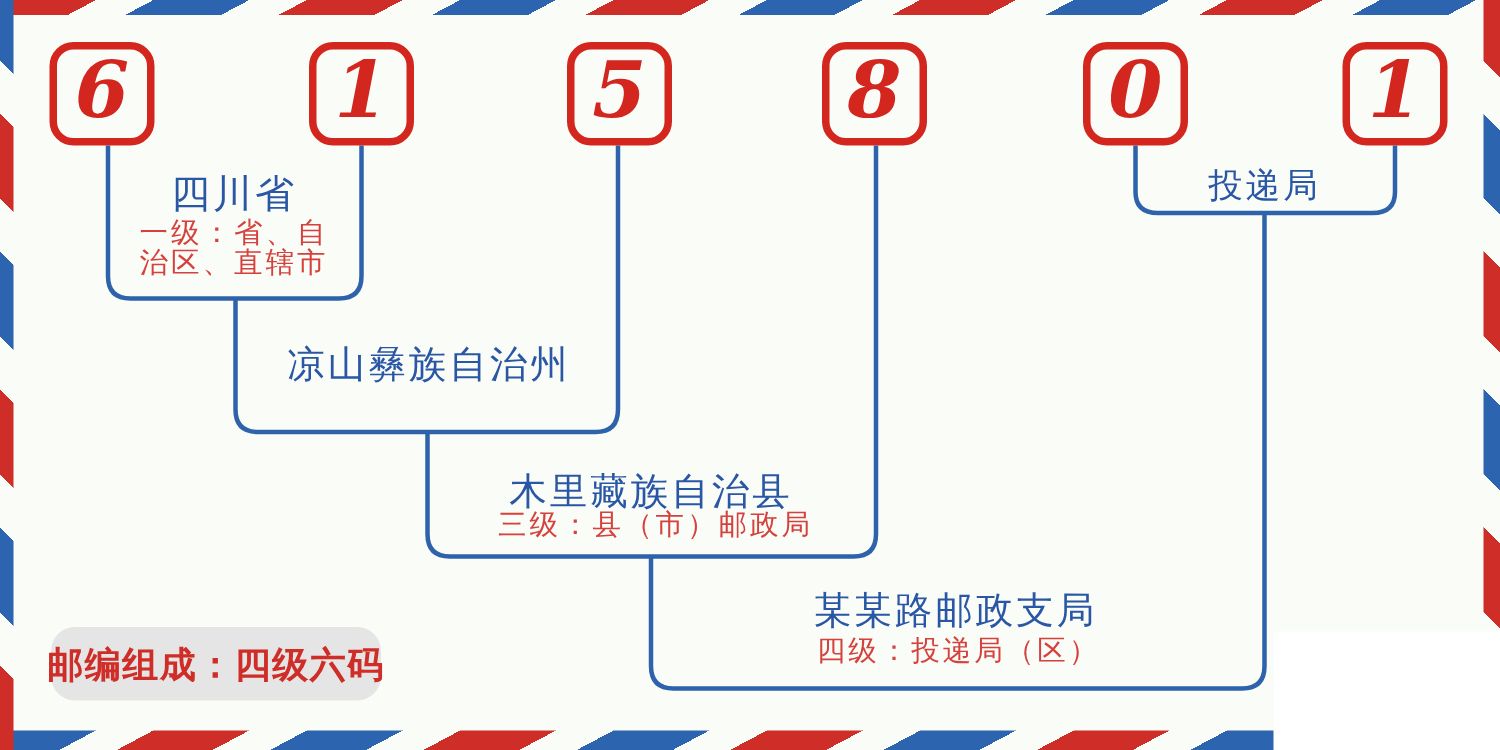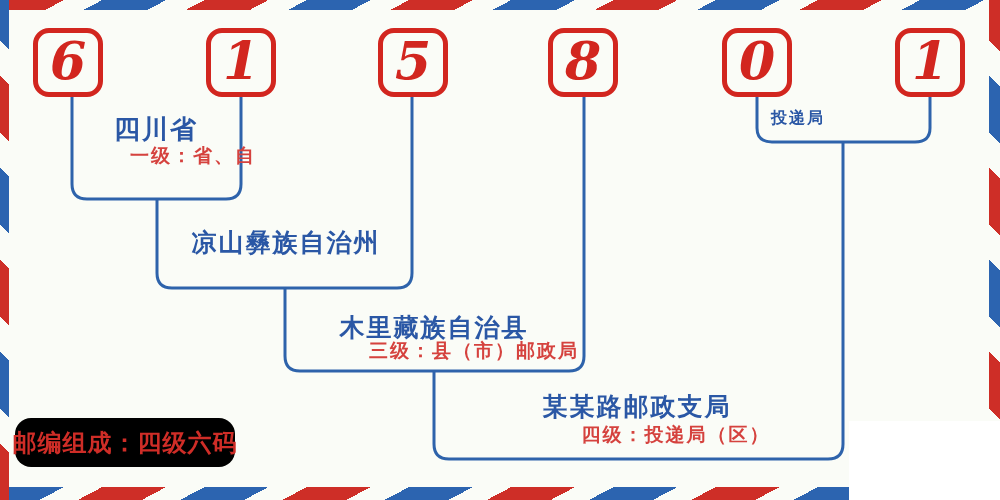--- a/index.html
+++ b/index.html
@@ -34,36 +34,36 @@
     position:absolute;top:28px;width:70px;height:69px;box-sizing:border-box;
     border:5px solid #d2261f;border-radius:16px;z-index:3;
     display:flex;align-items:center;justify-content:center;
     color:#d2261f;font-family:"DejaVu Serif","Liberation Serif",serif;
     font-style:italic;font-weight:700;font-size:52px;line-height:1;
     padding-bottom:4px;
   }
   .d0{left:33px}.d1{left:206px}.d2{left:378px}.d3{left:548px}.d4{left:722px}.d5{left:895px}
   
   .lbl{position:absolute;z-index:4;transform:translateX(-50%);
-       white-space:nowrap;text-align:center;font-weight:700;}
+       white-space:nowrap;text-align:center;font-weight:400;}
   .lvl-name{color:#2a57a5;font-size:25px;letter-spacing:2px;}
-  .lvl-desc{color:#d5423e;font-size:19px;letter-spacing:2px;line-height:20px;margin-left:37px;}
+  .lvl-desc{color:#d5423e;font-size:19px;letter-spacing:2px;line-height:20px;}
   .name1{left:156px;top:112px;font-size:26px;}
   .desc1{left:156px;top:146px;}
   .name2{left:286px;top:226px;}
   .desc2{left:286px;top:257px;}
   .name3{left:434px;top:311px;}
   .desc3{left:437px;top:341px;}
   .name4{left:637px;top:390px;}
   .desc4{left:639px;top:425px;}
-  .delivery{left:798px;top:108px;font-size:16px;}
+  .delivery{left:843px;top:108px;font-size:23px;}
   
   .badge{
-    position:absolute;left:15px;top:418px;width:220px;height:49px;z-index:4;
-    background:#000000;border-radius:16px;
+    position:absolute;left:34px;top:418px;width:220px;height:49px;z-index:4;
+    background:#e5e5e5;border-radius:16px;
     display:flex;align-items:center;justify-content:center;
     color:#cf2d27;font-size:24px;font-weight:700;letter-spacing:1px;white-space:nowrap;
   }
   
   .white-patch{position:absolute;left:849px;top:421px;width:151px;height:79px;
     background:#ffffff;z-index:6;}
 </style>
 </head>
 <body>
 
@@ -85,20 +85,21 @@
   <div class="digit-box d0">6</div>
   <div class="digit-box d1">1</div>
   <div class="digit-box d2">5</div>
   <div class="digit-box d3">8</div>
   <div class="digit-box d4">0</div>
   <div class="digit-box d5">1</div>
 
   <div class="lbl lvl-name name1">四川省</div>
   <div class="lbl lvl-desc desc1">
     <div>一级：省、自</div>
+    <div>治区、直辖市</div>
   </div>
 
   <div class="lbl lvl-name name2">凉山彝族自治州</div>
 
   <div class="lbl lvl-desc desc3">三级：县（市）邮政局</div>
   <div class="lbl lvl-name name3">木里藏族自治县</div>
 
   <div class="lbl lvl-name name4">某某路邮政支局</div>
   <div class="lbl lvl-desc desc4">四级：投递局（区）</div>
 

